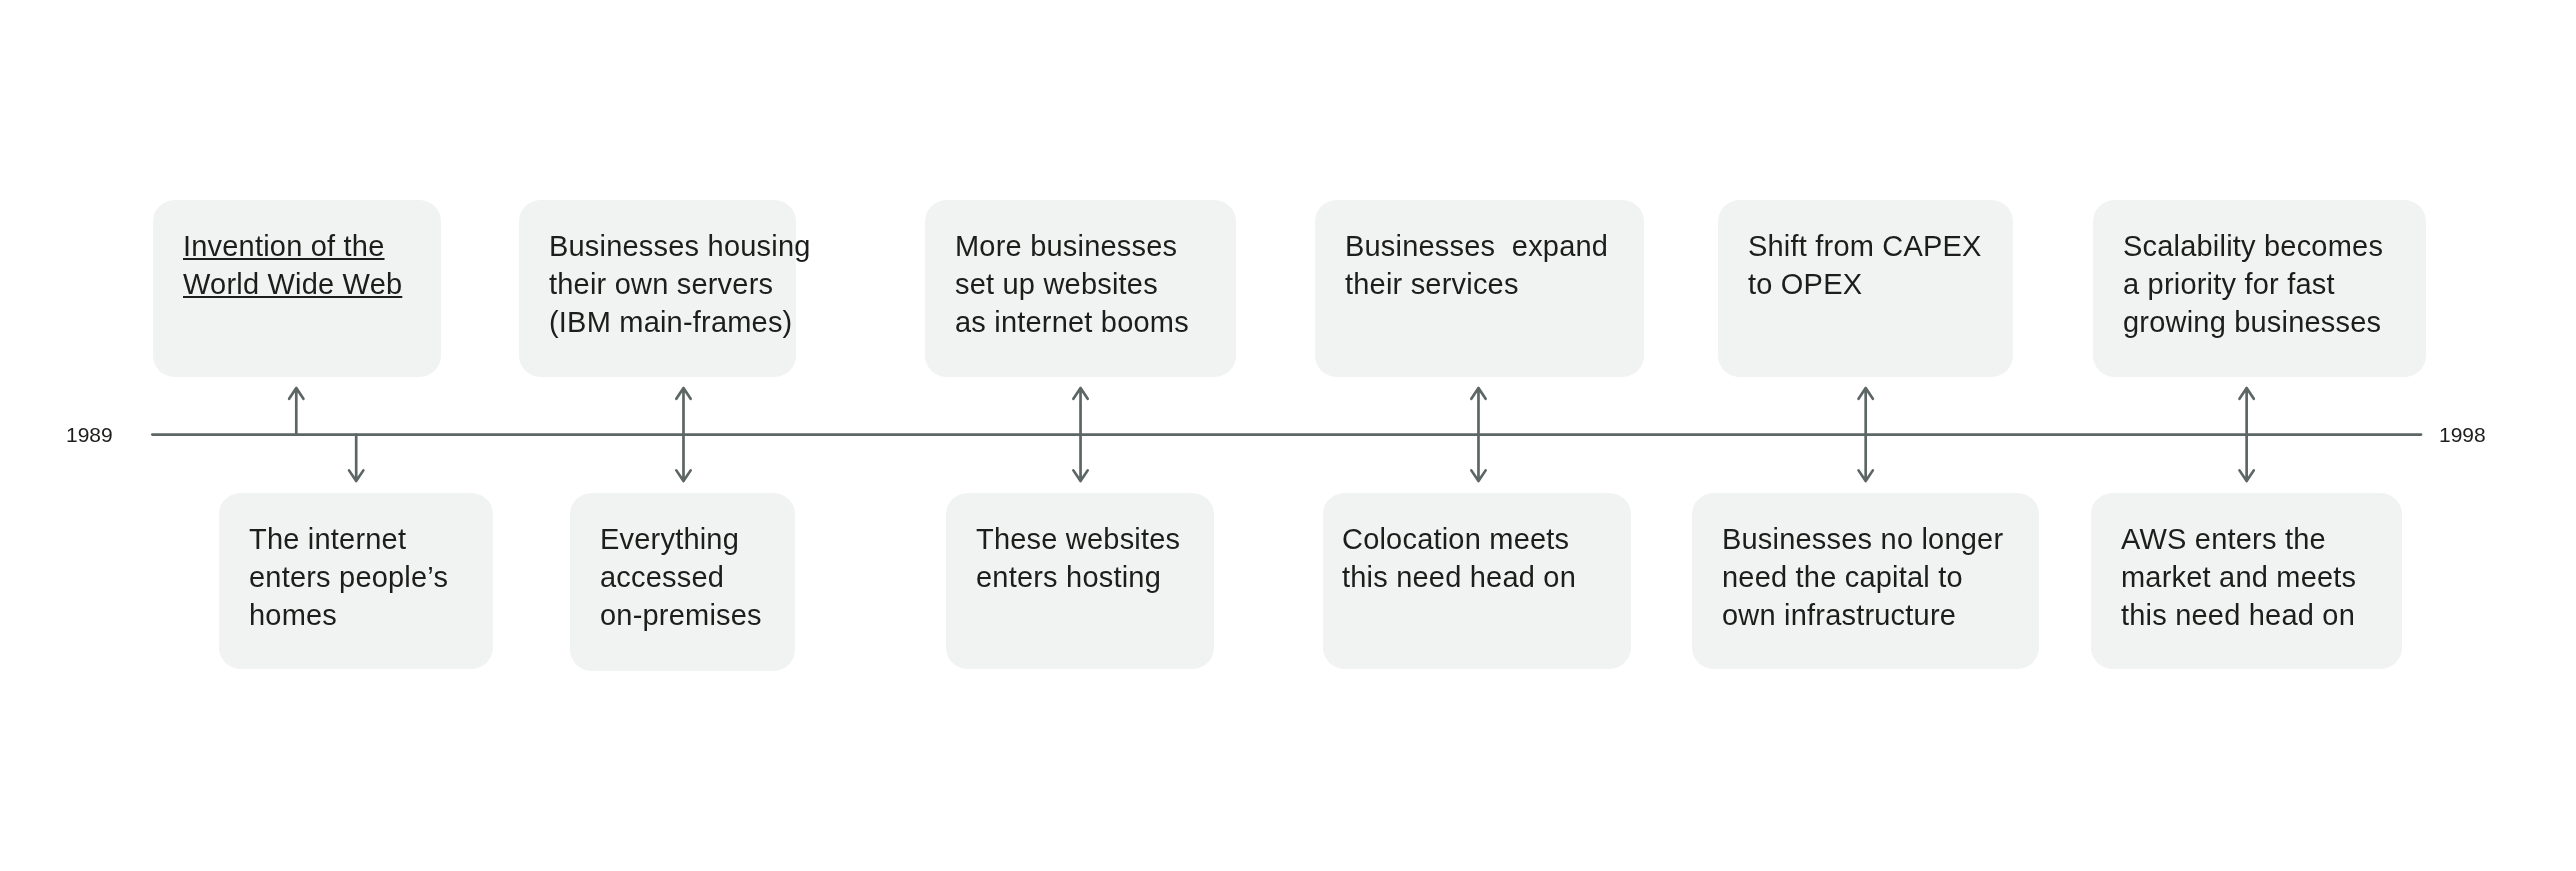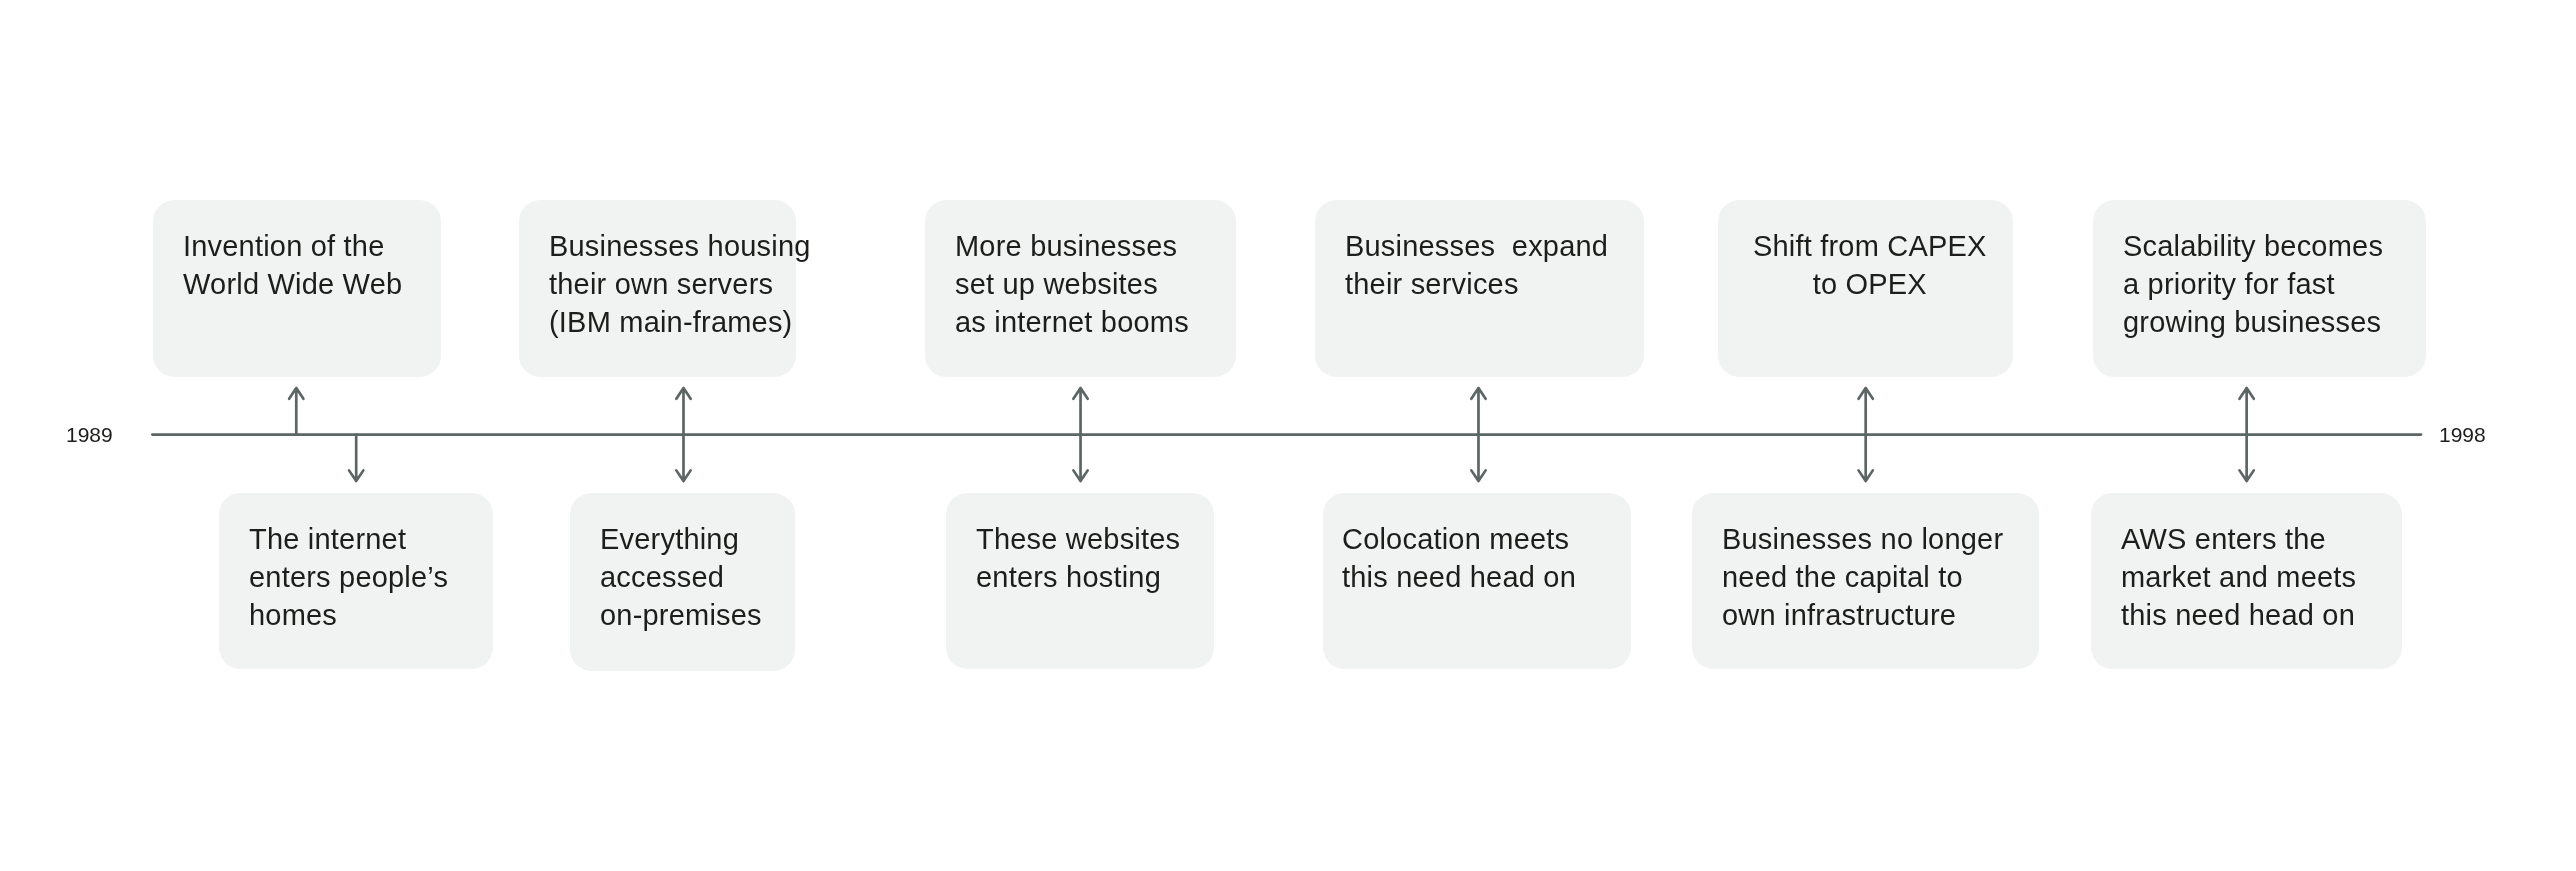--- a/index.html
+++ b/index.html
@@ -44,25 +44,25 @@
     color: var(--line-color, #5c6664);
   }
   #arrow-layer line, #arrow-layer path {
     stroke: currentColor;
     stroke-width: 3;
     fill: none;
     stroke-linecap: round;
     stroke-linejoin: round;
   }
   
-  .t0 { left: 153px;  top: 200px; width: 288px; height: 177px; }
+  .t0 { left: 153px;  top: 200px; width: 288px; height: 177px; text-decoration: underline; }
   .t1 { left: 519px;  top: 200px; width: 277px; height: 177px; }
   .t2 { left: 925px; top: 200px; width: 311px; height: 177px; }
   .t3 { left: 1315px; top: 200px; width: 329px; height: 177px; }
-  .t4 { left: 1718px; top: 200px; width: 295px; height: 177px; text-align: center; }
+  .t4 { left: 1718px; top: 200px; width: 295px; height: 177px; }
   .t5 { left: 2093px; top: 200px; width: 333px; height: 177px; }
   
   .b0 { left: 219px;  top: 493px; width: 274px; height: 176px; }
   .b1 { left: 570px;  top: 493px; width: 225px; height: 178px; }
   .b2 { left: 946px; top: 493px; width: 268px; height: 176px; }
   .b3 { left: 1323px; top: 493px; width: 308px; height: 176px; padding-left: 19px; }
   .b4 { left: 1692px; top: 493px; width: 347px; height: 176px; }
   .b5 { left: 2091px; top: 493px; width: 311px; height: 176px; }
   
   .start-year { left: 66px;  top: 418px; }

